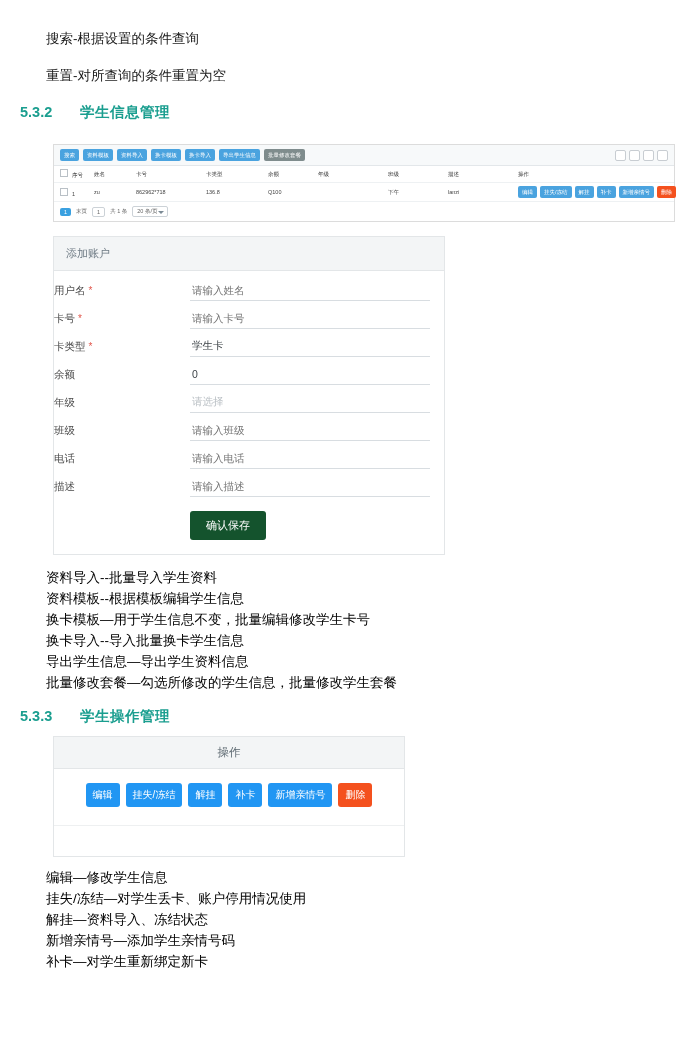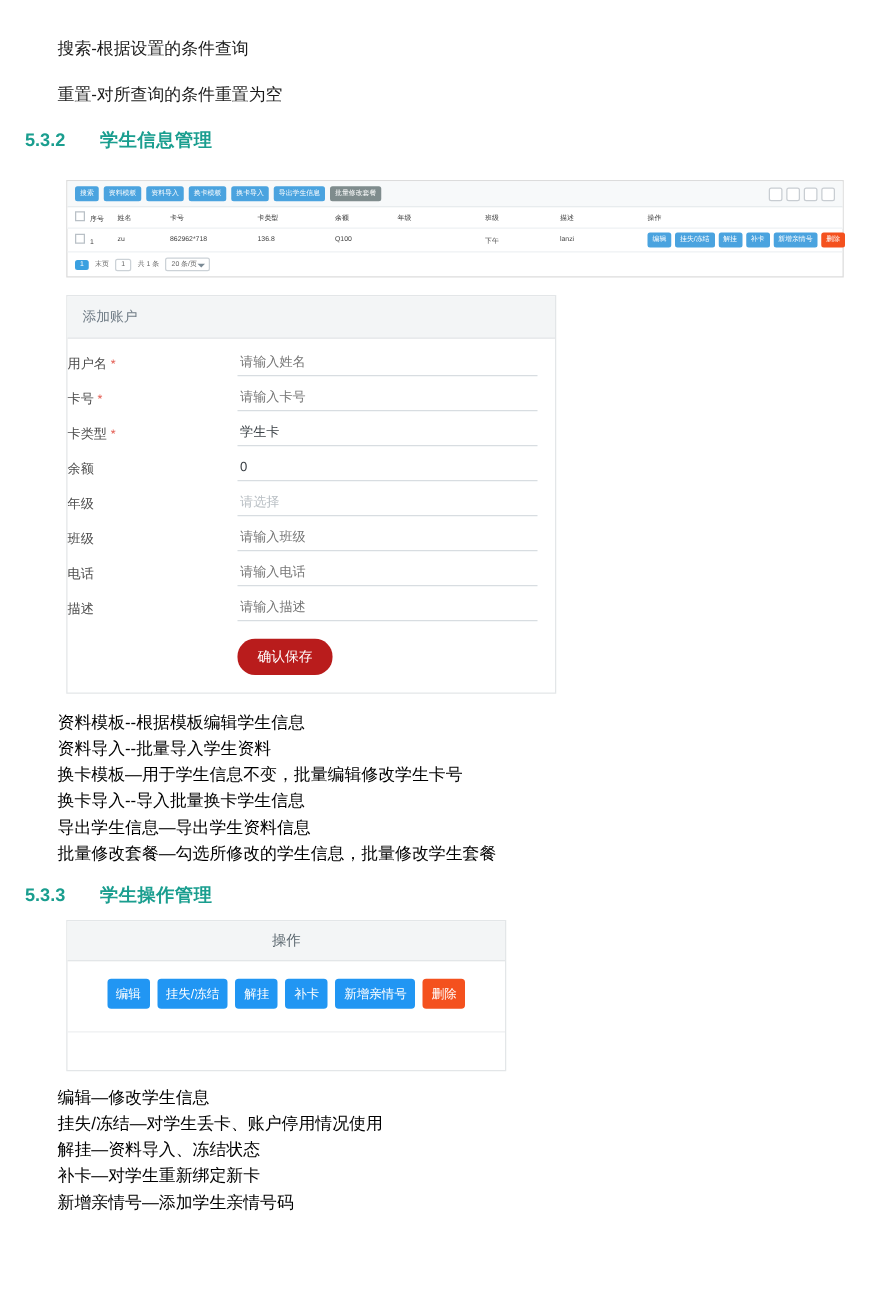--- a/index.html
+++ b/index.html
@@ -208,24 +208,24 @@
     border-bottom: 1px solid #d8dde1;
     font-size: 10.5px;
     padding: 3px 2px 4px 2px;
     color: #b9bfc4;
     background: transparent;
     font-family: "Liberation Sans", sans-serif;
   }
   .finput.filled { color: #3c4247; }
   .save-wrap { padding: 6px 0 0 136px; }
   .save-btn {
-    background: #b91c1c;
+    background: #14532d;
     color: #fff;
     border: none;
-    border-radius: 14px;
+    border-radius: 3px;
     font-size: 11px;
     padding: 7px 16px;
     font-family: "Liberation Sans", sans-serif;
     cursor: pointer;
   }
 
   
   .shot3 {
     margin-left: 33px;
     margin-top: 10px;
@@ -382,22 +382,22 @@
       </div>
 
       <div class="save-wrap">
         <button class="save-btn">确认保存</button>
       </div>
     </div>
   </div>
 
   <div style="height:12px"></div>
   <div class="block-list">
+    <div>资料导入--批量导入学生资料</div>
     <div>资料模板--根据模板编辑学生信息</div>
-    <div>资料导入--批量导入学生资料</div>
     <div>换卡模板—用于学生信息不变，批量编辑修改学生卡号</div>
     <div>换卡导入--导入批量换卡学生信息</div>
     <div>导出学生信息—导出学生资料信息</div>
     <div>批量修改套餐—勾选所修改的学生信息，批量修改学生套餐</div>
   </div>
 
   <div style="height:14px"></div>
 
   <div class="sec-head">
     <span class="sec-num">5.3.3</span>
@@ -415,17 +415,17 @@
       <span class="op-btn red">删除</span>
     </div>
     <div class="op-blank"></div>
   </div>
 
   <div style="height:10px"></div>
   <div class="block-list">
     <div>编辑—修改学生信息</div>
     <div>挂失/冻结—对学生丢卡、账户停用情况使用</div>
     <div>解挂—资料导入、冻结状态</div>
+    <div>新增亲情号—添加学生亲情号码</div>
     <div>补卡—对学生重新绑定新卡</div>
-    <div>新增亲情号—添加学生亲情号码</div>
   </div>
 
 </div>
 
 </body></html>

